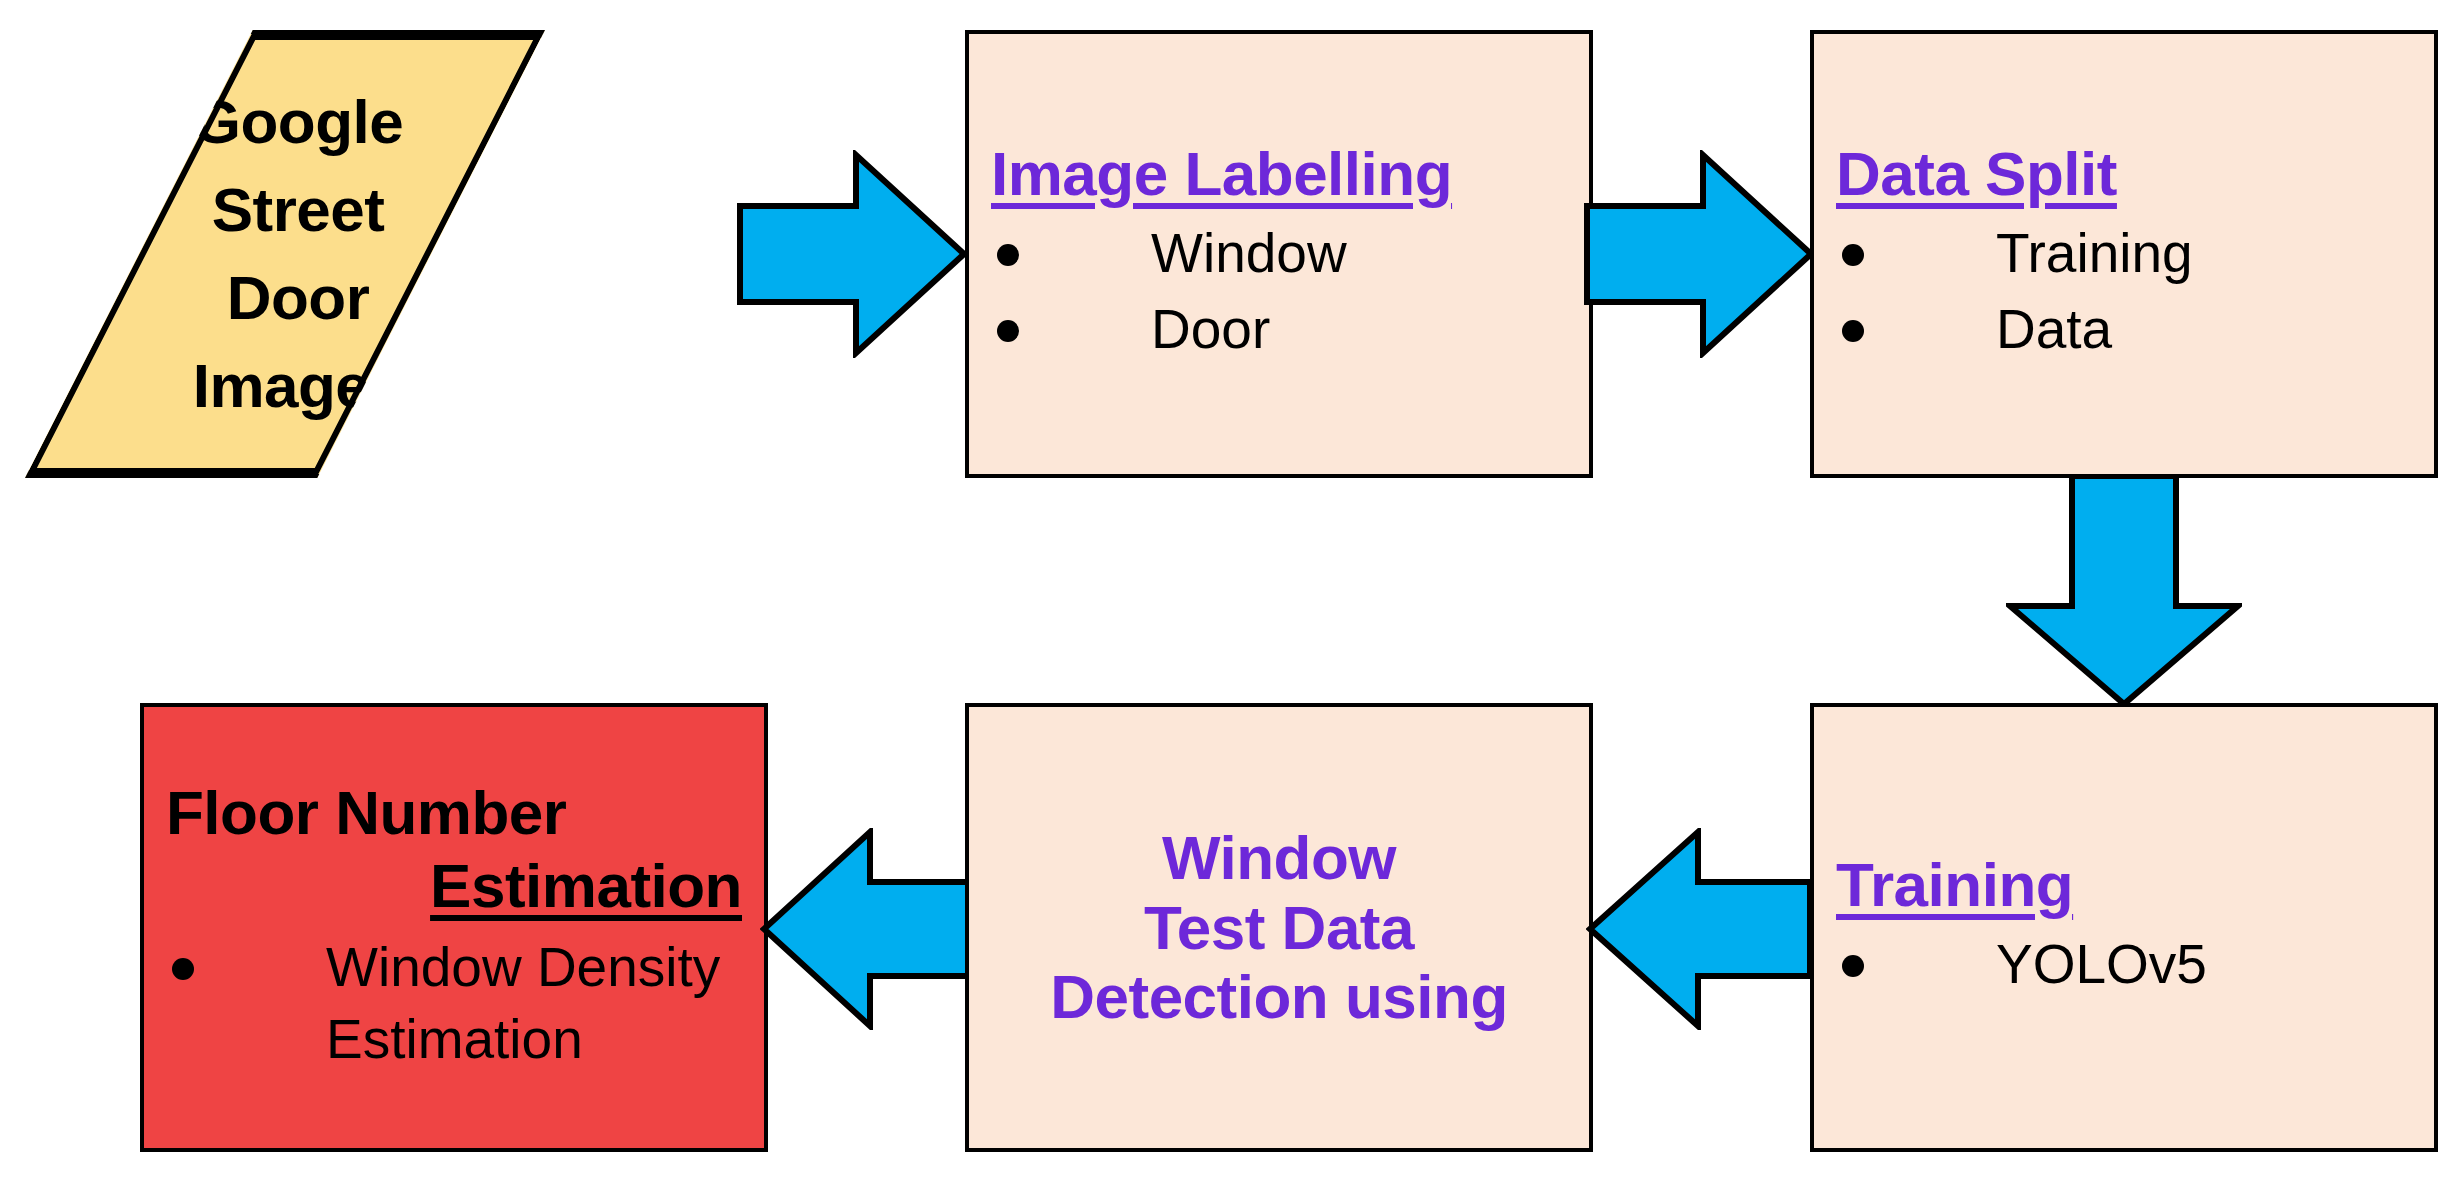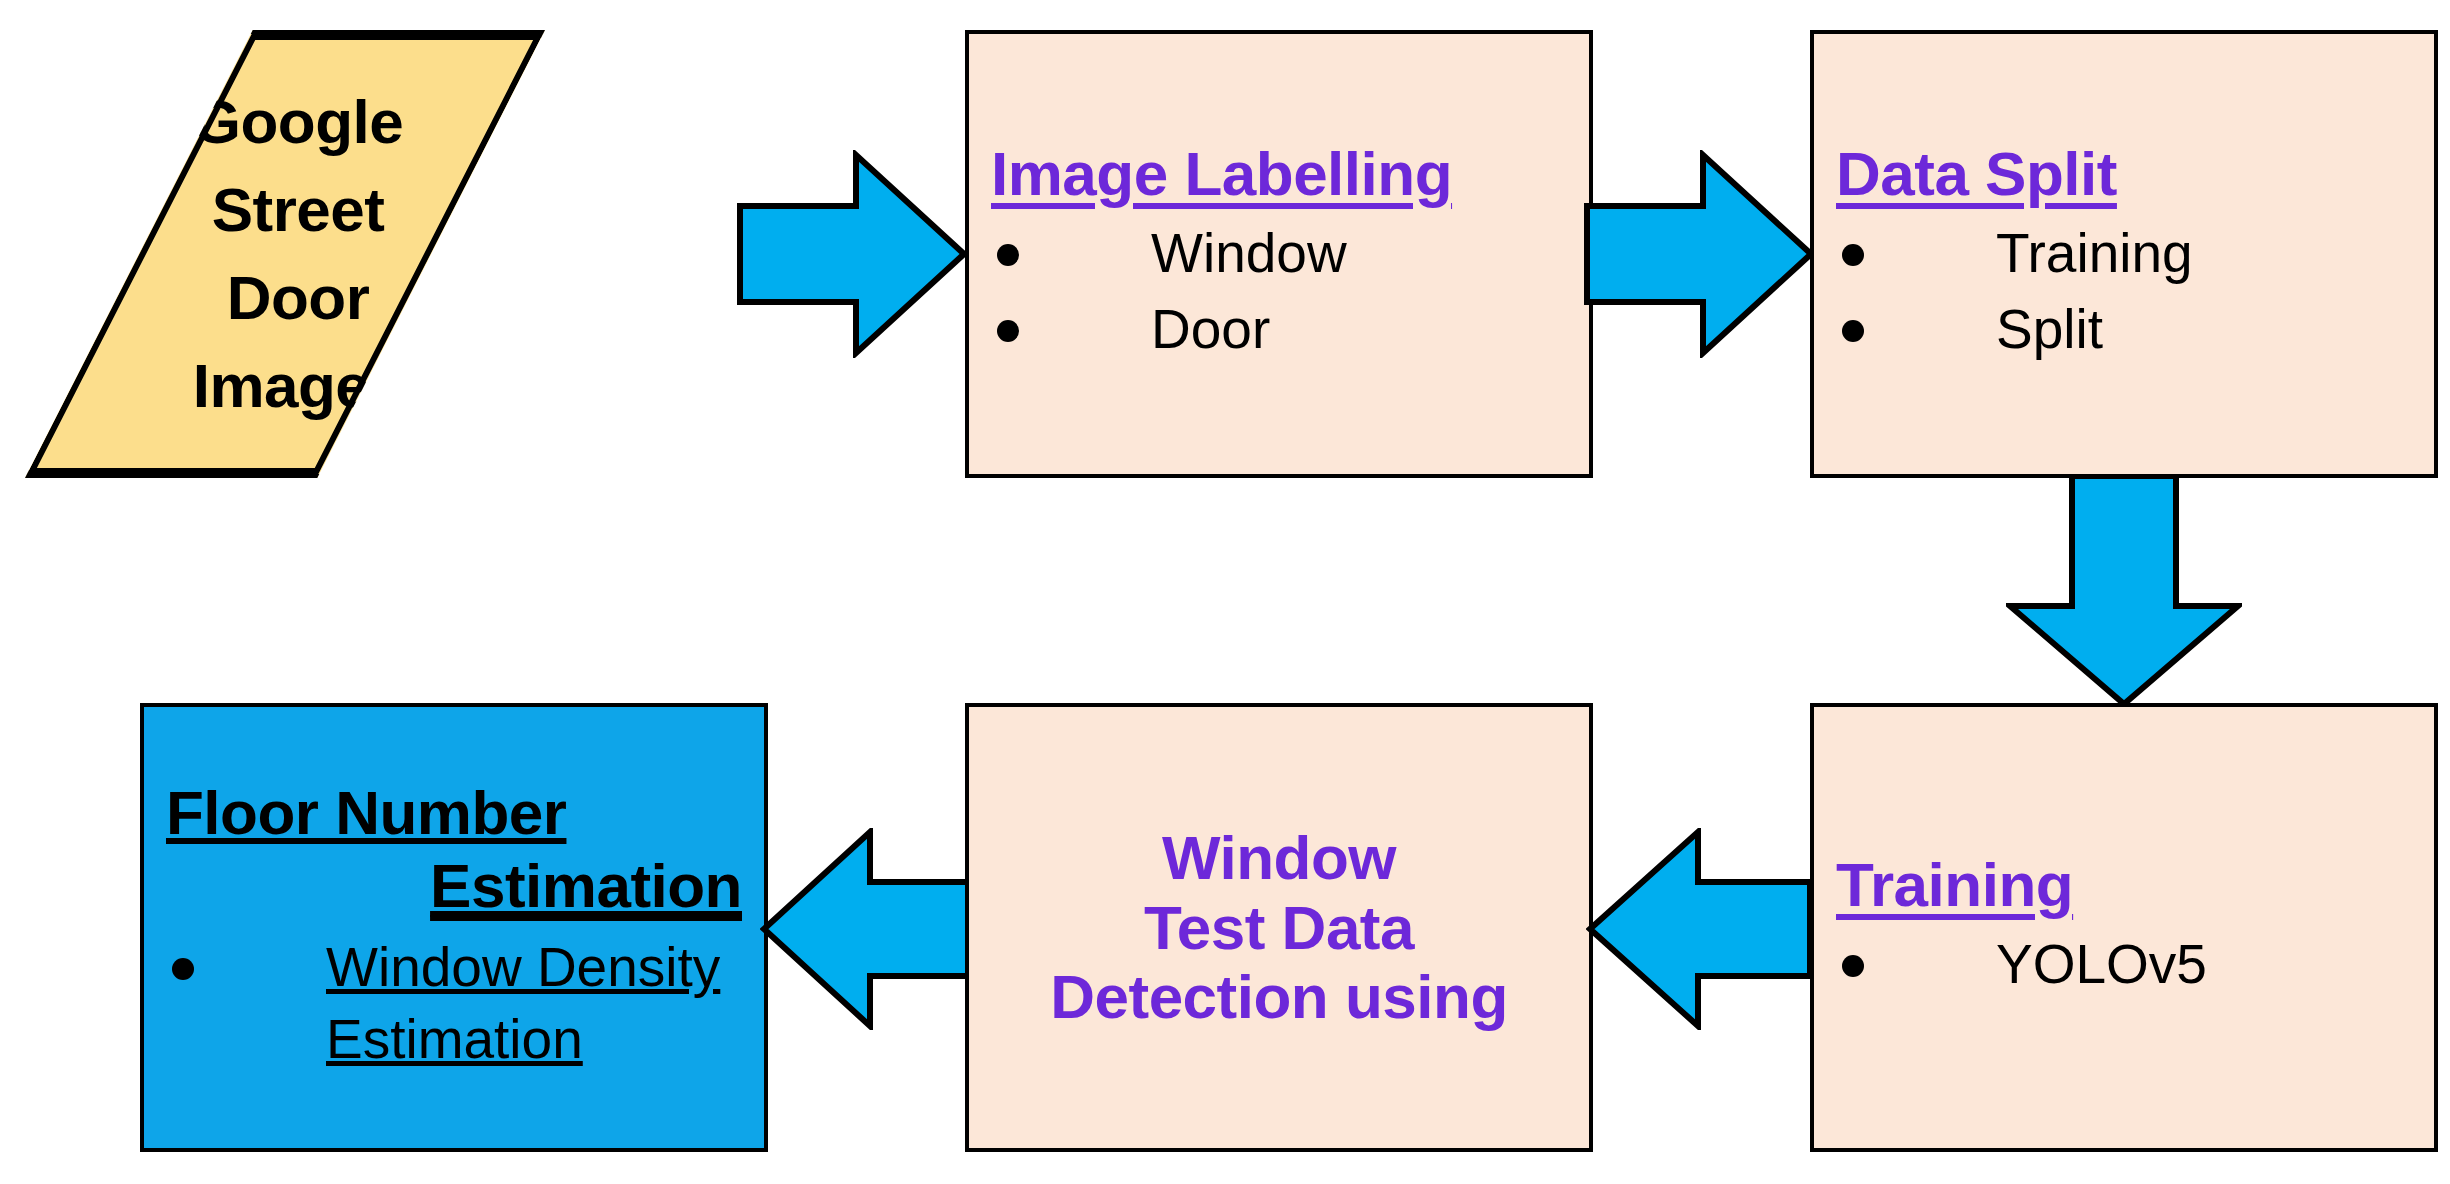--- a/index.html
+++ b/index.html
@@ -24,21 +24,21 @@
   .node {
     position: absolute;
     box-sizing: border-box;
     border: 4px solid #000000;
     display: flex;
     flex-direction: column;
     justify-content: center;
     overflow: hidden;
   }
   .node.peach { background: #FCE7D8; }
-  .node.green { background: #0ea5e9; text-decoration: underline; }
+  .node.green { background: #ef4444; }
 
   
   .para {
     position: absolute;
     box-sizing: border-box;
     background: #FCDE8C;
     border: 4px solid #000000;
     clip-path: polygon(43.8% 0%, 100% 0%, 56.2% 100%, 0% 100%);
     -webkit-clip-path: polygon(43.8% 0%, 100% 0%, 56.2% 100%, 0% 100%);
     display: flex;
@@ -163,21 +163,21 @@
   <div class="arrow" style="left:1583px; top:150px; width:232px; height:208px;">
     <svg viewBox="0 0 232 208" preserveAspectRatio="none">
       <polygon points="4,56 120,56 120,5 228,104 120,203 120,152 4,152" fill="#00AEEF" stroke="#000000" stroke-width="6" stroke-linejoin="miter"></polygon>
     </svg>
   </div>
 
   <div class="node peach" style="left:1810px; top:30px; width:628px; height:448px;">
     <div class="node-title underline">Data Split</div>
     <ul class="bullets">
       <li>Training</li>
-      <li>Split</li>
+      <li>Data</li>
     </ul>
   </div>
 
   <div class="arrow" style="left:2006px; top:474px; width:236px; height:234px;">
     <svg viewBox="0 0 236 234" preserveAspectRatio="none">
       <polygon points="66,2 170,2 170,132 232,132 118,230 4,132 66,132" fill="#00AEEF" stroke="#000000" stroke-width="6" stroke-linejoin="miter"></polygon>
     </svg>
   </div>
 
   <div class="node green" style="left:140px; top:703px; width:628px; height:449px;">

